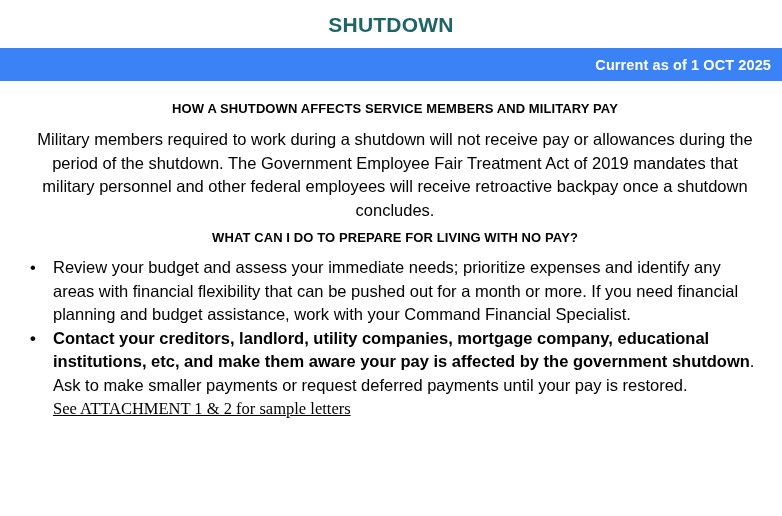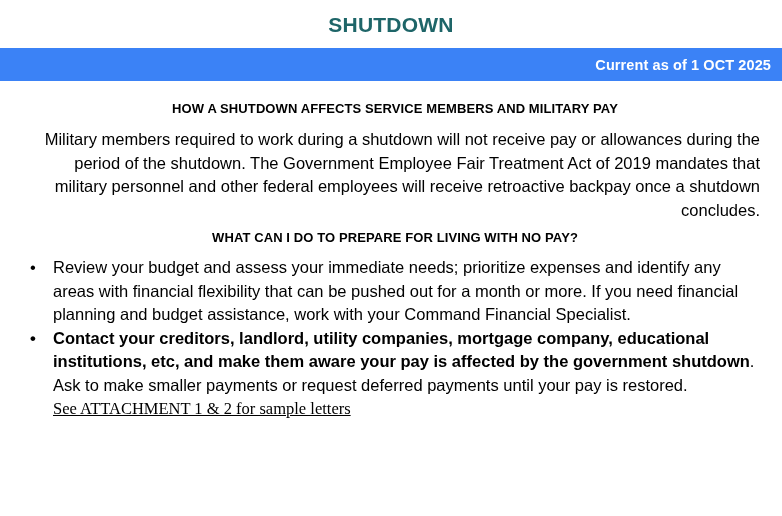--- a/index.html
+++ b/index.html
@@ -69,21 +69,21 @@
   }
   .section-heading.second {
     margin-top: 8px;
     margin-bottom: 11px;
   }
 
   .para {
     font-size: 16.5px;
     line-height: 23.5px;
     margin: 0;
-    text-align: right;
+    text-align: center;
   }
 
   .bullet-list {
     margin: 0;
     padding: 0;
     list-style: none;
   }
   .bullet-item {
     position: relative;
     padding-left: 23px;

